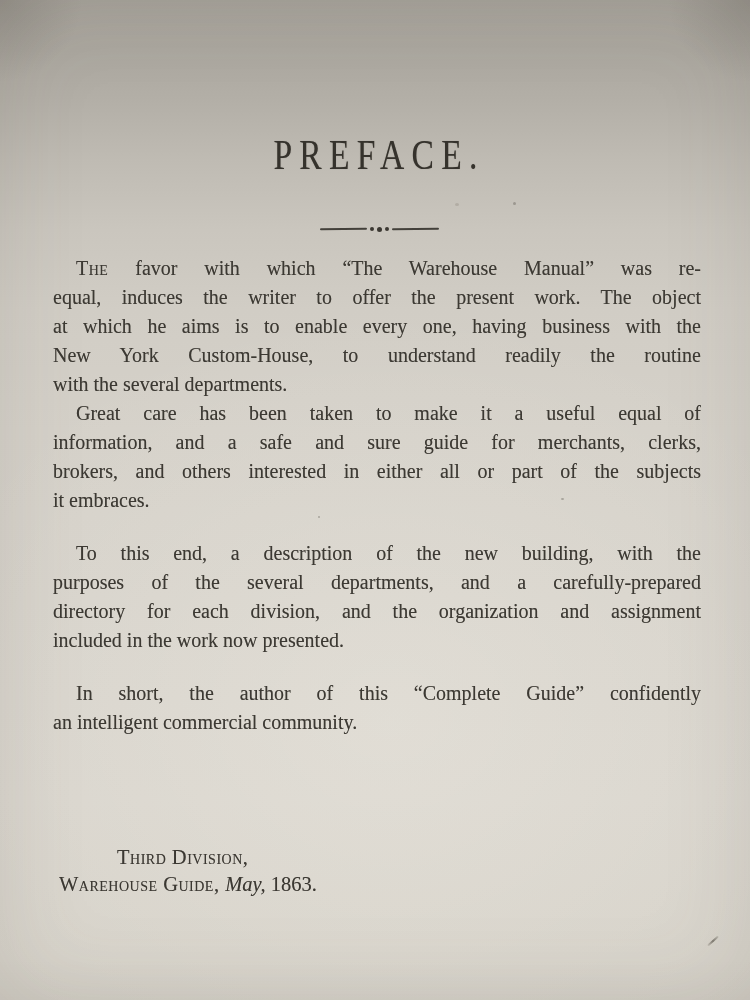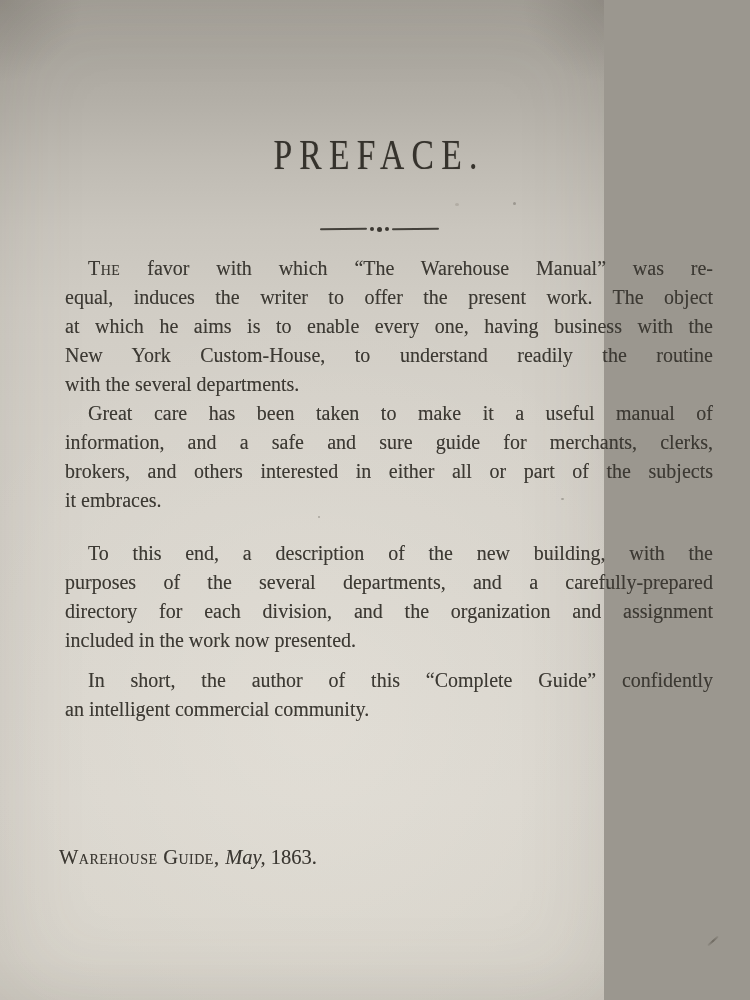--- a/index.html
+++ b/index.html
@@ -2,21 +2,21 @@
 <html><head>
 <meta charset="utf-8">
 <style>
   html, body { margin: 0; padding: 0; }
   body {
     width: 750px; height: 1000px; overflow: hidden;
     font-family: "Liberation Serif", "DejaVu Serif", serif;
     background: #9b978f;
   }
   .page {
-    position: relative; width: 604px; height: 1000px;
+    position: relative; width: 750px; height: 1000px;
     background:
       radial-gradient(circle 110px at 0% 0%, rgba(62,58,52,0.16), rgba(62,58,52,0) 75%),
       radial-gradient(circle 110px at 100% 0%, rgba(62,58,52,0.16), rgba(62,58,52,0) 75%),
       radial-gradient(ellipse 90% 55% at 52% 72%, rgba(255,252,244,0.22), rgba(255,252,244,0) 75%),
       linear-gradient(180deg,
         #a7a39b 0%, #aba79f 5%, #b3afa7 10%, #bfbbb3 16%,
         #cac6be 23%, #d1cdc5 31%, #d5d1c9 43%, #d7d3cb 60%,
         #d9d5cd 80%, #d7d3ca 96%, #d2cec5 100%);
     box-shadow: inset 0 0 90px rgba(86,81,73,0.14);
     color: #3c3933;
@@ -39,27 +39,27 @@
   }
   .d-rule { width: 47px; height: 2px; background: #43403a; border-radius: 1px; }
   .d-rule.left { transform: rotate(-0.6deg); }
   .d-rule.right { transform: rotate(-0.6deg); }
   .d-dots { display: flex; align-items: center; gap: 3px; margin: 0 3px; }
   .d-dot { width: 4px; height: 4px; border-radius: 50%; background: #3b3832; }
   .d-dot.mid { width: 5px; height: 5px; }
 
   
   .body-text {
-    position: absolute; top: 254px; left: 65px; width: 648px;
+    position: absolute; top: 254px; left: 53px; width: 648px;
     font-size: 20px; color: #3c3933;
     text-shadow: 0 0 0.5px rgba(60,57,51,0.4);
   }
   .para { margin: 0; }
   .para-2 { margin-top: 24px; }
-  .para-3 { margin-top: 11px; }
+  .para-3 { margin-top: 24px; }
   .line { height: 29px; line-height: 29px; }
   .line.j { text-align: justify; text-align-last: justify; }
   .line.ind { padding-left: 23px; }
   .sc { font-variant: small-caps; letter-spacing: 0.5px; }
   .it { font-style: italic; margin-top: 40px; }
 
   
   .signature {
     position: absolute; top: 844px; left: 55px; width: 648px;
     font-size: 20.5px; color: #3b3832;
@@ -100,38 +100,39 @@
 
   <div class="body-text" id="body-text">
       <div class="para para-0">
         <div class="line j ind"><span class="sc">The</span><span class=""> favor with which “The Warehouse Manual” was re-</span></div>
         <div class="line j">equal, induces the writer to offer the present work.  The object</div>
         <div class="line j">at which he aims is to enable every one, having business with the</div>
         <div class="line j">New York Custom-House, to understand readily the routine</div>
         <div class="line">with the several departments.</div>
       </div>
       <div class="para para-1">
-        <div class="line j ind">Great care has been taken to make it a useful manual of</div>
+        <div class="line j ind">Great care has been taken to make it a useful equal of</div>
         <div class="line j">information, and a safe and sure guide for merchants, clerks,</div>
         <div class="line j">brokers, and others interested in either all or part of the subjects</div>
         <div class="line">it embraces.</div>
       </div>
       <div class="para para-2">
         <div class="line j ind">To this end, a description of the new building, with the</div>
         <div class="line j">purposes of the several departments, and a carefully-prepared</div>
         <div class="line j">directory for each division, and the organization and assignment</div>
         <div class="line">included in the work now presented.</div>
       </div>
       <div class="para para-3">
         <div class="line j ind">In short, the author of this “Complete Guide” confidently</div>
         <div class="line">an intelligent commercial community.</div>
       </div>
     </div>
 
   <div class="signature" id="signature">
+      <div class="sig-line sig-0"><span class="sc">Third Division,</span></div>
       <div class="sig-line sig-1"><span class="sc">Warehouse Guide, </span><span class="it">May,</span><span class=""> 1863.</span></div>
     </div>
 
   <div class="scratch"></div>
   <div class="speck speck-1"></div>
   <div class="speck speck-2"></div>
   <div class="speck speck-3"></div>
   <div class="speck speck-4"></div>
 
 </div>

